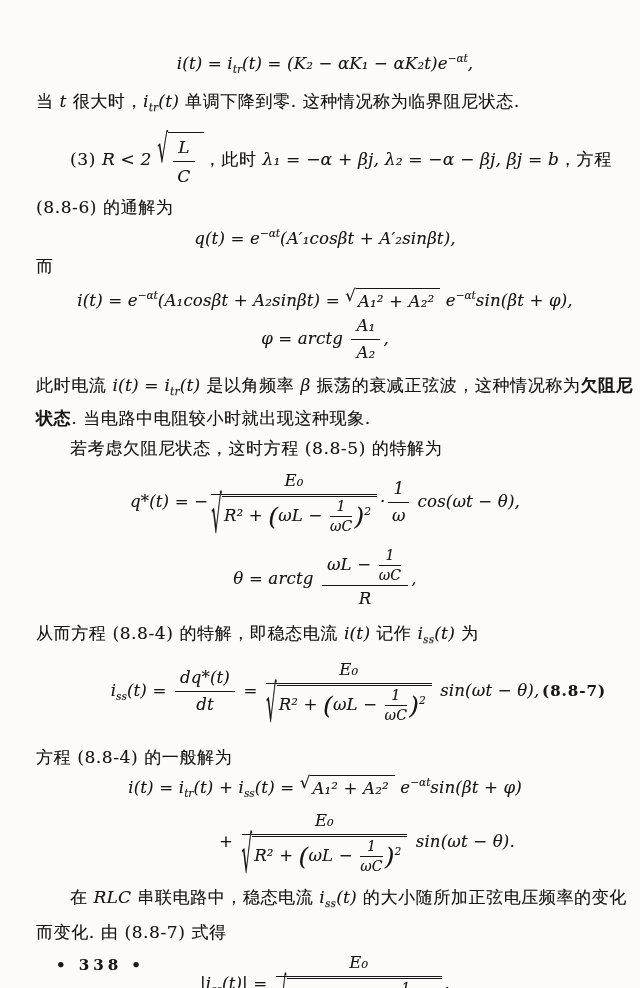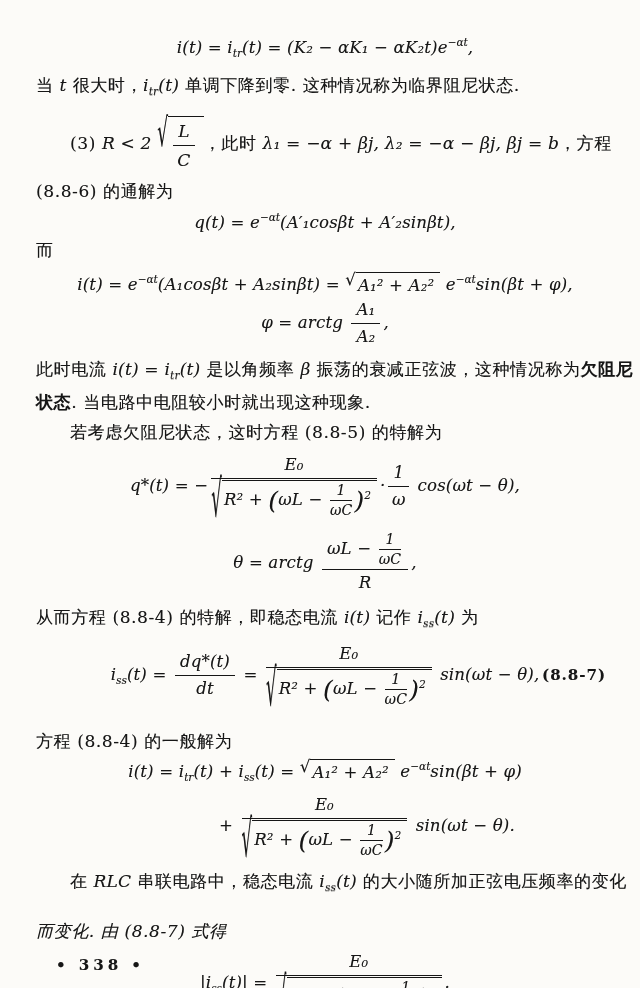--- a/index.html
+++ b/index.html
@@ -4,21 +4,21 @@
 <style>
   html,body{margin:0;padding:0;background:#ddd;}
   .page{
     position:relative;
     width:640px;height:988px;
     margin:0 auto;
     background:#fcfbf8;
     color:#161616;
     font-family:"DejaVu Serif","Liberation Serif",serif;
     box-sizing:border-box;
-    padding:26px 26px 0 36px;
+    padding:42px 26px 0 36px;
     overflow:hidden;
     text-shadow:0.2px 0.2px 0 rgba(0,0,0,0.35);
   }
   .line{font-size:17px;line-height:26px;letter-spacing:0.6px;white-space:nowrap;}
   .cn{font-style:normal;}
   .m{font-style:italic;letter-spacing:0.2px;}
   .b{font-weight:bold;}
   .indent{padding-left:34px;}
   .eq{
     text-align:center;font-style:italic;font-size:16.5px;line-height:24px;
@@ -135,21 +135,21 @@
   <div class="eq shift-r" style="margin-top:4px;">
     <span>+ </span><span class="frac"><span class="num">E₀</span><span class="den"><span class="sqrt lg">
             <span class="sign">√</span>
             <span class="body"><span>R² + </span><span class="bigp">(</span><span>ωL − </span><span class="frac"><span class="num">1</span><span class="den">ωC</span></span><span class="bigp">)</span><sup>2</sup></span>
           </span></span></span><span> sin(ωt − θ).</span>
   </div>
 
   <div class="line cn indent" style="margin-top:9px;text-align:center;">
     <span>在 </span><span class="m">RLC</span><span> 串联电路中，稳态电流 </span><span class="m">i</span><sub class="m">ss</sub><span class="m">(t)</span><span> 的大小随所加正弦电压频率的变化</span>
   </div>
-  <div class="line cn" style="margin-top:17px;font-style:italic;">
+  <div class="line cn" style="margin-top:2px;">
     <span>而变化. 由 (8.8-7) 式得</span>
   </div>
 
   <div class="eq" style="margin-top:6px;">
     <span>|i</span><sub>ss</sub><span>(t)| = </span><span class="frac"><span class="num">E₀</span><span class="den"><span class="sqrt lg">
             <span class="sign">√</span>
             <span class="body"><span>R² + </span><span class="bigp">(</span><span>ωL − </span><span class="frac"><span class="num">1</span><span class="den">ωC</span></span><span class="bigp">)</span><sup>2</sup></span>
           </span></span></span><span>.</span>
   </div>
 

